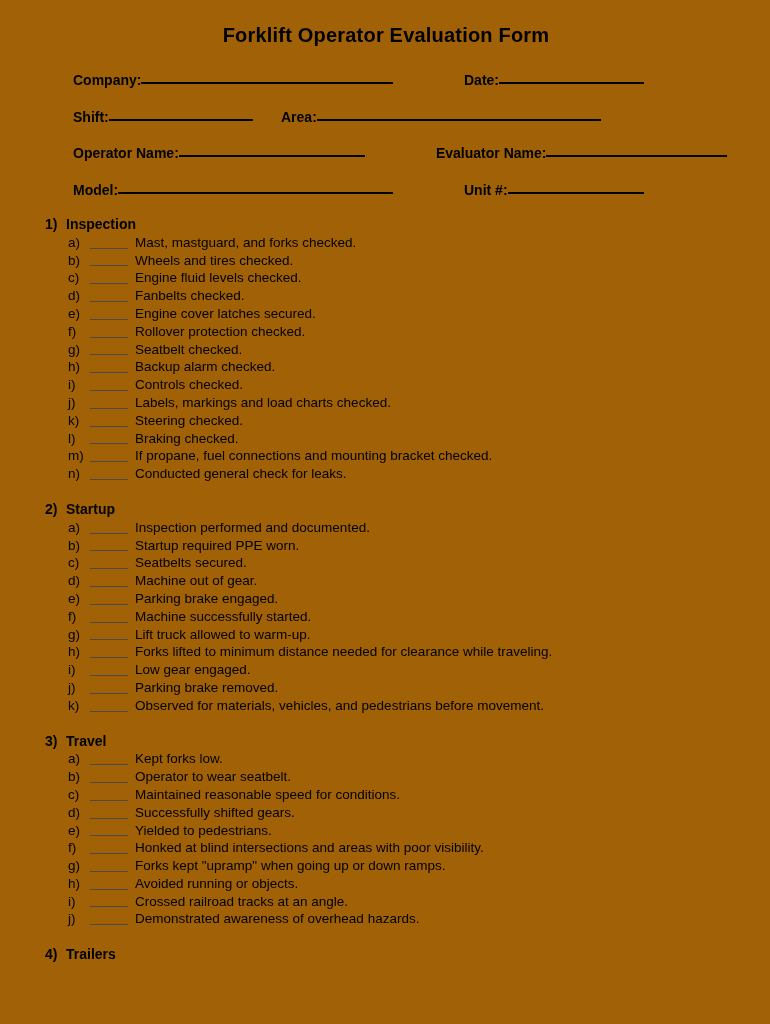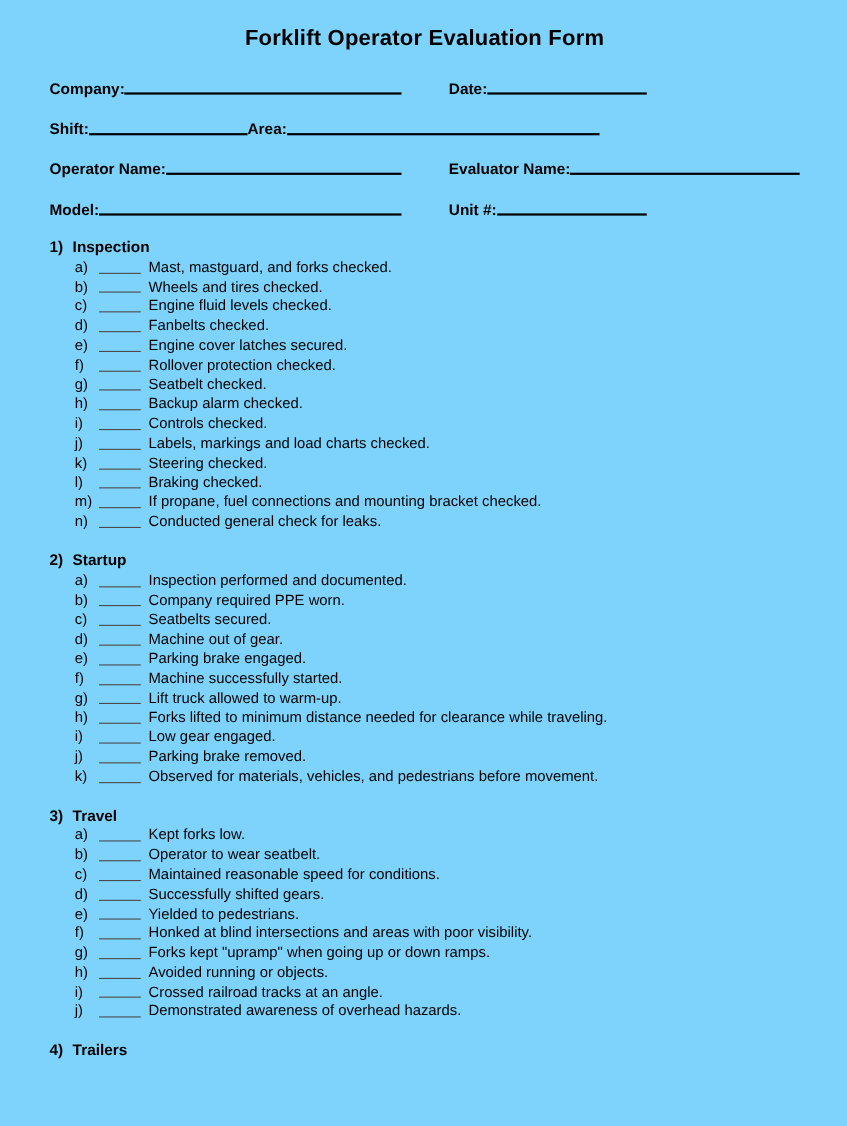--- a/index.html
+++ b/index.html
@@ -12,39 +12,40 @@
     height: 1024px;
     font-family: "Liberation Sans", sans-serif;
     color: #000;
     overflow: hidden;
   }
   .page {
     box-sizing: border-box;
     width: 770px;
     height: 1024px;
     padding: 24px 43px 0 45px;
-    background: #7dd3fc;
+    background: #a16207;
   }
   .doc-title {
     margin: 0;
     text-align: center;
     font-size: 20px;
     font-weight: bold;
     line-height: 23px;
     letter-spacing: 0.2px;
   }
   
   .header-grid { margin-top: 23px; }
   .header-row {
     display: flex;
     margin-bottom: 16.5px;
   }
   .field {
     display: flex;
-    align-items: center;
+    align-items: flex-start;
+    margin-left: 28px;
   }
   .field .label {
     font-weight: bold;
     font-size: 14px;
     line-height: 20px;
     white-space: nowrap;
   }
   .field .line {
     flex: 1;
     border-bottom: 2px solid #000;
@@ -222,21 +223,21 @@
           <span class="stitle">Startup</span>
         </div>
         <div class="item-row">
           <span class="item-letter">a)</span>
           <span class="item-blank"></span>
           <span class="item-text">Inspection performed and documented.</span>
         </div>
         <div class="item-row">
           <span class="item-letter">b)</span>
           <span class="item-blank"></span>
-          <span class="item-text">Company required PPE worn.</span>
+          <span class="item-text">Startup required PPE worn.</span>
         </div>
         <div class="item-row">
           <span class="item-letter">c)</span>
           <span class="item-blank"></span>
           <span class="item-text">Seatbelts secured.</span>
         </div>
         <div class="item-row">
           <span class="item-letter">d)</span>
           <span class="item-blank"></span>
           <span class="item-text">Machine out of gear.</span>

